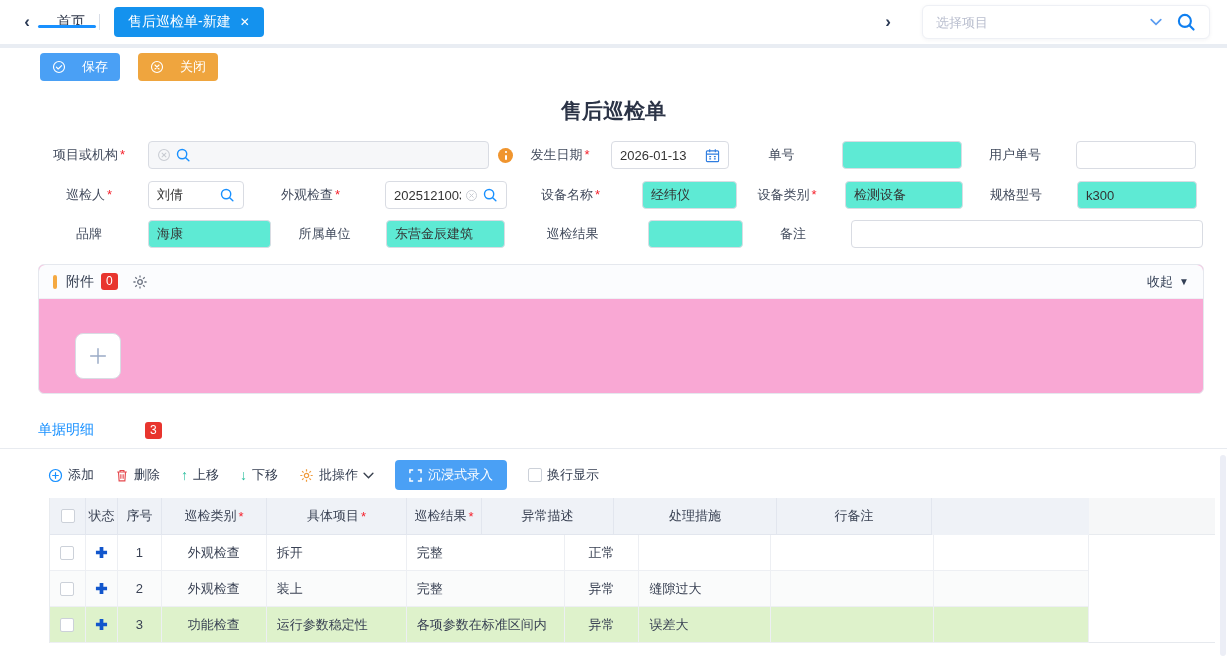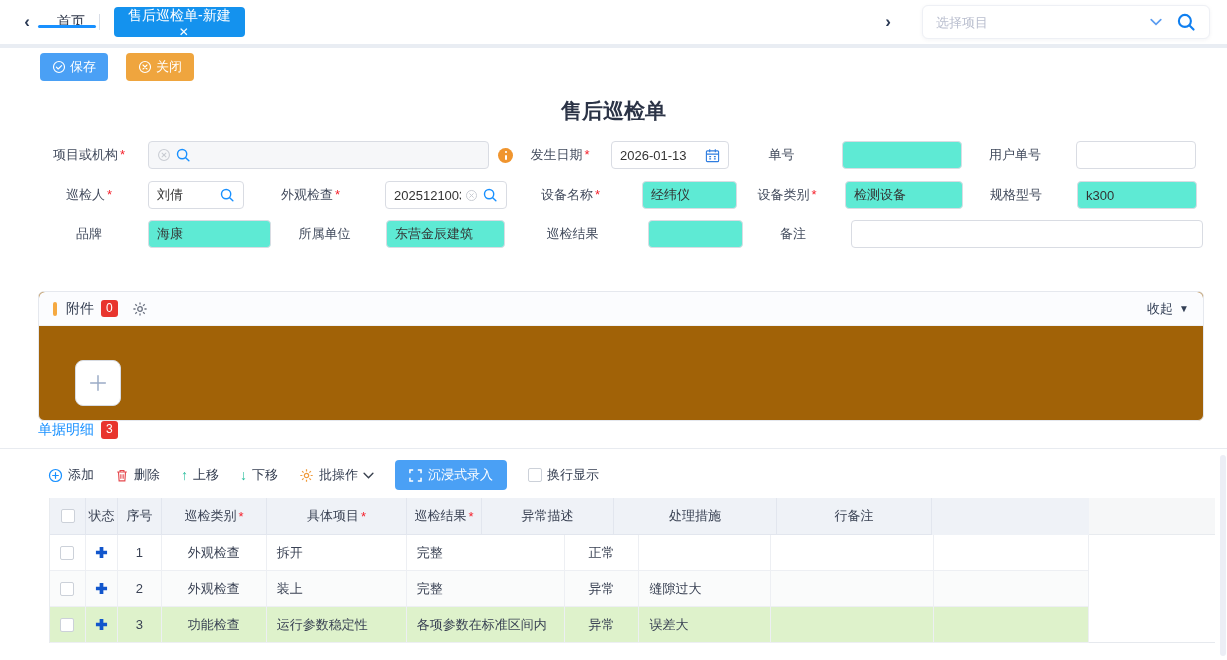--- a/index.html
+++ b/index.html
@@ -7,33 +7,33 @@
   .screen { position:relative; width:1227px; height:660px; background:#fff; overflow:hidden; }
 
   
   .topbar { position:absolute; top:0; left:0; width:100%; height:44px; background:#fff;
             display:flex; align-items:center; padding:0 17px; }
   .topbar-strip { position:absolute; top:44px; left:0; width:100%; height:4px; background:#e9edf3; }
   .nav-chev { font-size:17px; font-weight:bold; color:#2b3a55; width:20px; text-align:center; cursor:pointer; }
   .home-tab { margin-left:20px; font-size:14px; color:#2b3346; cursor:pointer; }
   .tab-divider { width:1px; height:16px; background:#d9dee7; margin:0 14px; }
   .active-tab { background:#1492ee; color:#fff; font-size:14px; height:30px; border-radius:4px;
-                display:flex; align-items:center; padding:0 14px; cursor:pointer;flex-direction:column; }
+                display:flex; align-items:center; padding:0 14px; cursor:pointer; }
   .active-tab .close-x { margin-left:9px; font-size:12px; }
   .topbar-spacer { flex:1; }
   .proj-search { width:288px; height:34px; margin-left:24px; background:#fff; border:1px solid #eef0f5;
                  border-radius:6px; box-shadow:0 1px 4px rgba(20,40,80,.05); display:flex; align-items:center; padding:0 13px; }
   .proj-search input { border:none; outline:none; flex:1; font-size:13px; color:#333; background:transparent;
                        font-family:inherit; }
   .proj-search input::placeholder { color:#b9bece; }
 
   
   .action-bar { position:absolute; top:53px; left:40px; display:flex; gap:18px; }
   .btn { height:28px; border:none; border-radius:4px; color:#fff; font-size:13px; display:flex;
-         align-items:center; padding:0 12px; gap:4px; cursor:pointer; font-family:inherit; }
+         align-items:center; padding:0 12px; gap:16px; cursor:pointer; font-family:inherit; }
   .btn-save { background:#4aa0f5; }
   .btn-close { background:#efa53e; }
 
   .page-title { position:absolute; top:97px; left:0; width:100%; text-align:center;
                 font-size:21px; font-weight:bold; color:#2b3346; }
 
   
   .frow { position:absolute; left:38px; display:flex; height:28px; align-items:center; }
   .flabel { font-size:13px; color:#414a5c; text-align:center; padding-right:8px; white-space:nowrap;
             overflow:hidden; }
@@ -46,40 +46,40 @@
   .fwrap.graybg { background:#f6f7f9; }
   .in-icon { flex:none; display:flex; align-items:center; cursor:pointer; }
   .info-icon { position:relative; width:15px; height:15px; border-radius:50%; background:#f0952e;
                margin-left:9px; flex:none; cursor:pointer; }
   .info-icon::before { content:""; position:absolute; left:6.5px; top:3px; width:2px; height:2.5px;
                        background:#fff; border-radius:50%; }
   .info-icon::after  { content:""; position:absolute; left:6.5px; top:7px; width:2px; height:5px;
                        background:#fff; border-radius:1px; }
 
   
-  .attach-panel { position:absolute; top:291px; left:38px; width:1166px; height:130px;
-                  border:1px solid #e5e8ee; border-radius:6px; background:#a16207; }
+  .attach-panel { position:absolute; top:264px; left:38px; width:1166px; height:130px;
+                  border:1px solid #e5e8ee; border-radius:6px; background:#f9a8d4; }
   .attach-head { height:34px; display:flex; align-items:center; padding:0 14px;
                  background:#fbfcfe; border-bottom:1px solid #eef1f5; border-radius:6px 6px 0 0; }
   .orange-marker { width:4px; height:14px; border-radius:2px; background:#f5a941; margin-right:9px; }
   .attach-title { font-size:14px; color:#333d50; }
   .badge { background:#e8352e; color:#fff; font-size:12px; line-height:17px; padding:0 5px;
            border-radius:3px; margin-left:7px; min-width:9px; text-align:center; }
   .attach-gear { margin-left:14px; cursor:pointer; display:flex; }
   .collapse-ctl { margin-left:auto; display:flex; align-items:center; gap:6px; font-size:13px;
                   color:#333f55; cursor:pointer; }
   .collapse-ctl .tri { font-size:10px; }
   .upload-box { position:absolute; top:68px; left:36px; width:46px; height:46px; border:1px solid #d8dce3;
                 border-radius:8px; background:#fff; display:flex; align-items:center; justify-content:center;
                 cursor:pointer; }
 
   
   .detail-tab-bar { position:absolute; top:421px; left:0; width:100%; height:28px;
                     border-bottom:1px solid #e8ebf0; }
-  .detail-tab { position:absolute; left:38px; top:0; display:flex; cursor:pointer; }
+  .detail-tab { position:absolute; left:38px; top:0; display:flex; align-items:center; cursor:pointer;gap:44px; }
   .detail-tab-label { font-size:14px; color:#1890ff; }
   .detail-underline { position:absolute; left:38px; top:25px; width:58px; height:3px; background:#1890ff;
                       border-radius:2px; }
 
   
   .grid-toolbar { position:absolute; top:460px; left:48px; display:flex; align-items:center; gap:21px; height:30px; }
   .gt-item { display:flex; align-items:center; gap:5px; font-size:13px; color:#333d50; cursor:pointer; }
   .arrow-up { color:#2bbf9e; font-size:14px; font-weight:bold; }
   .arrow-dn { color:#2bbf9e; font-size:14px; font-weight:bold; }
   .btn-immersive { background:#4aa0f5; color:#fff; border:none; border-radius:4px; height:30px;

